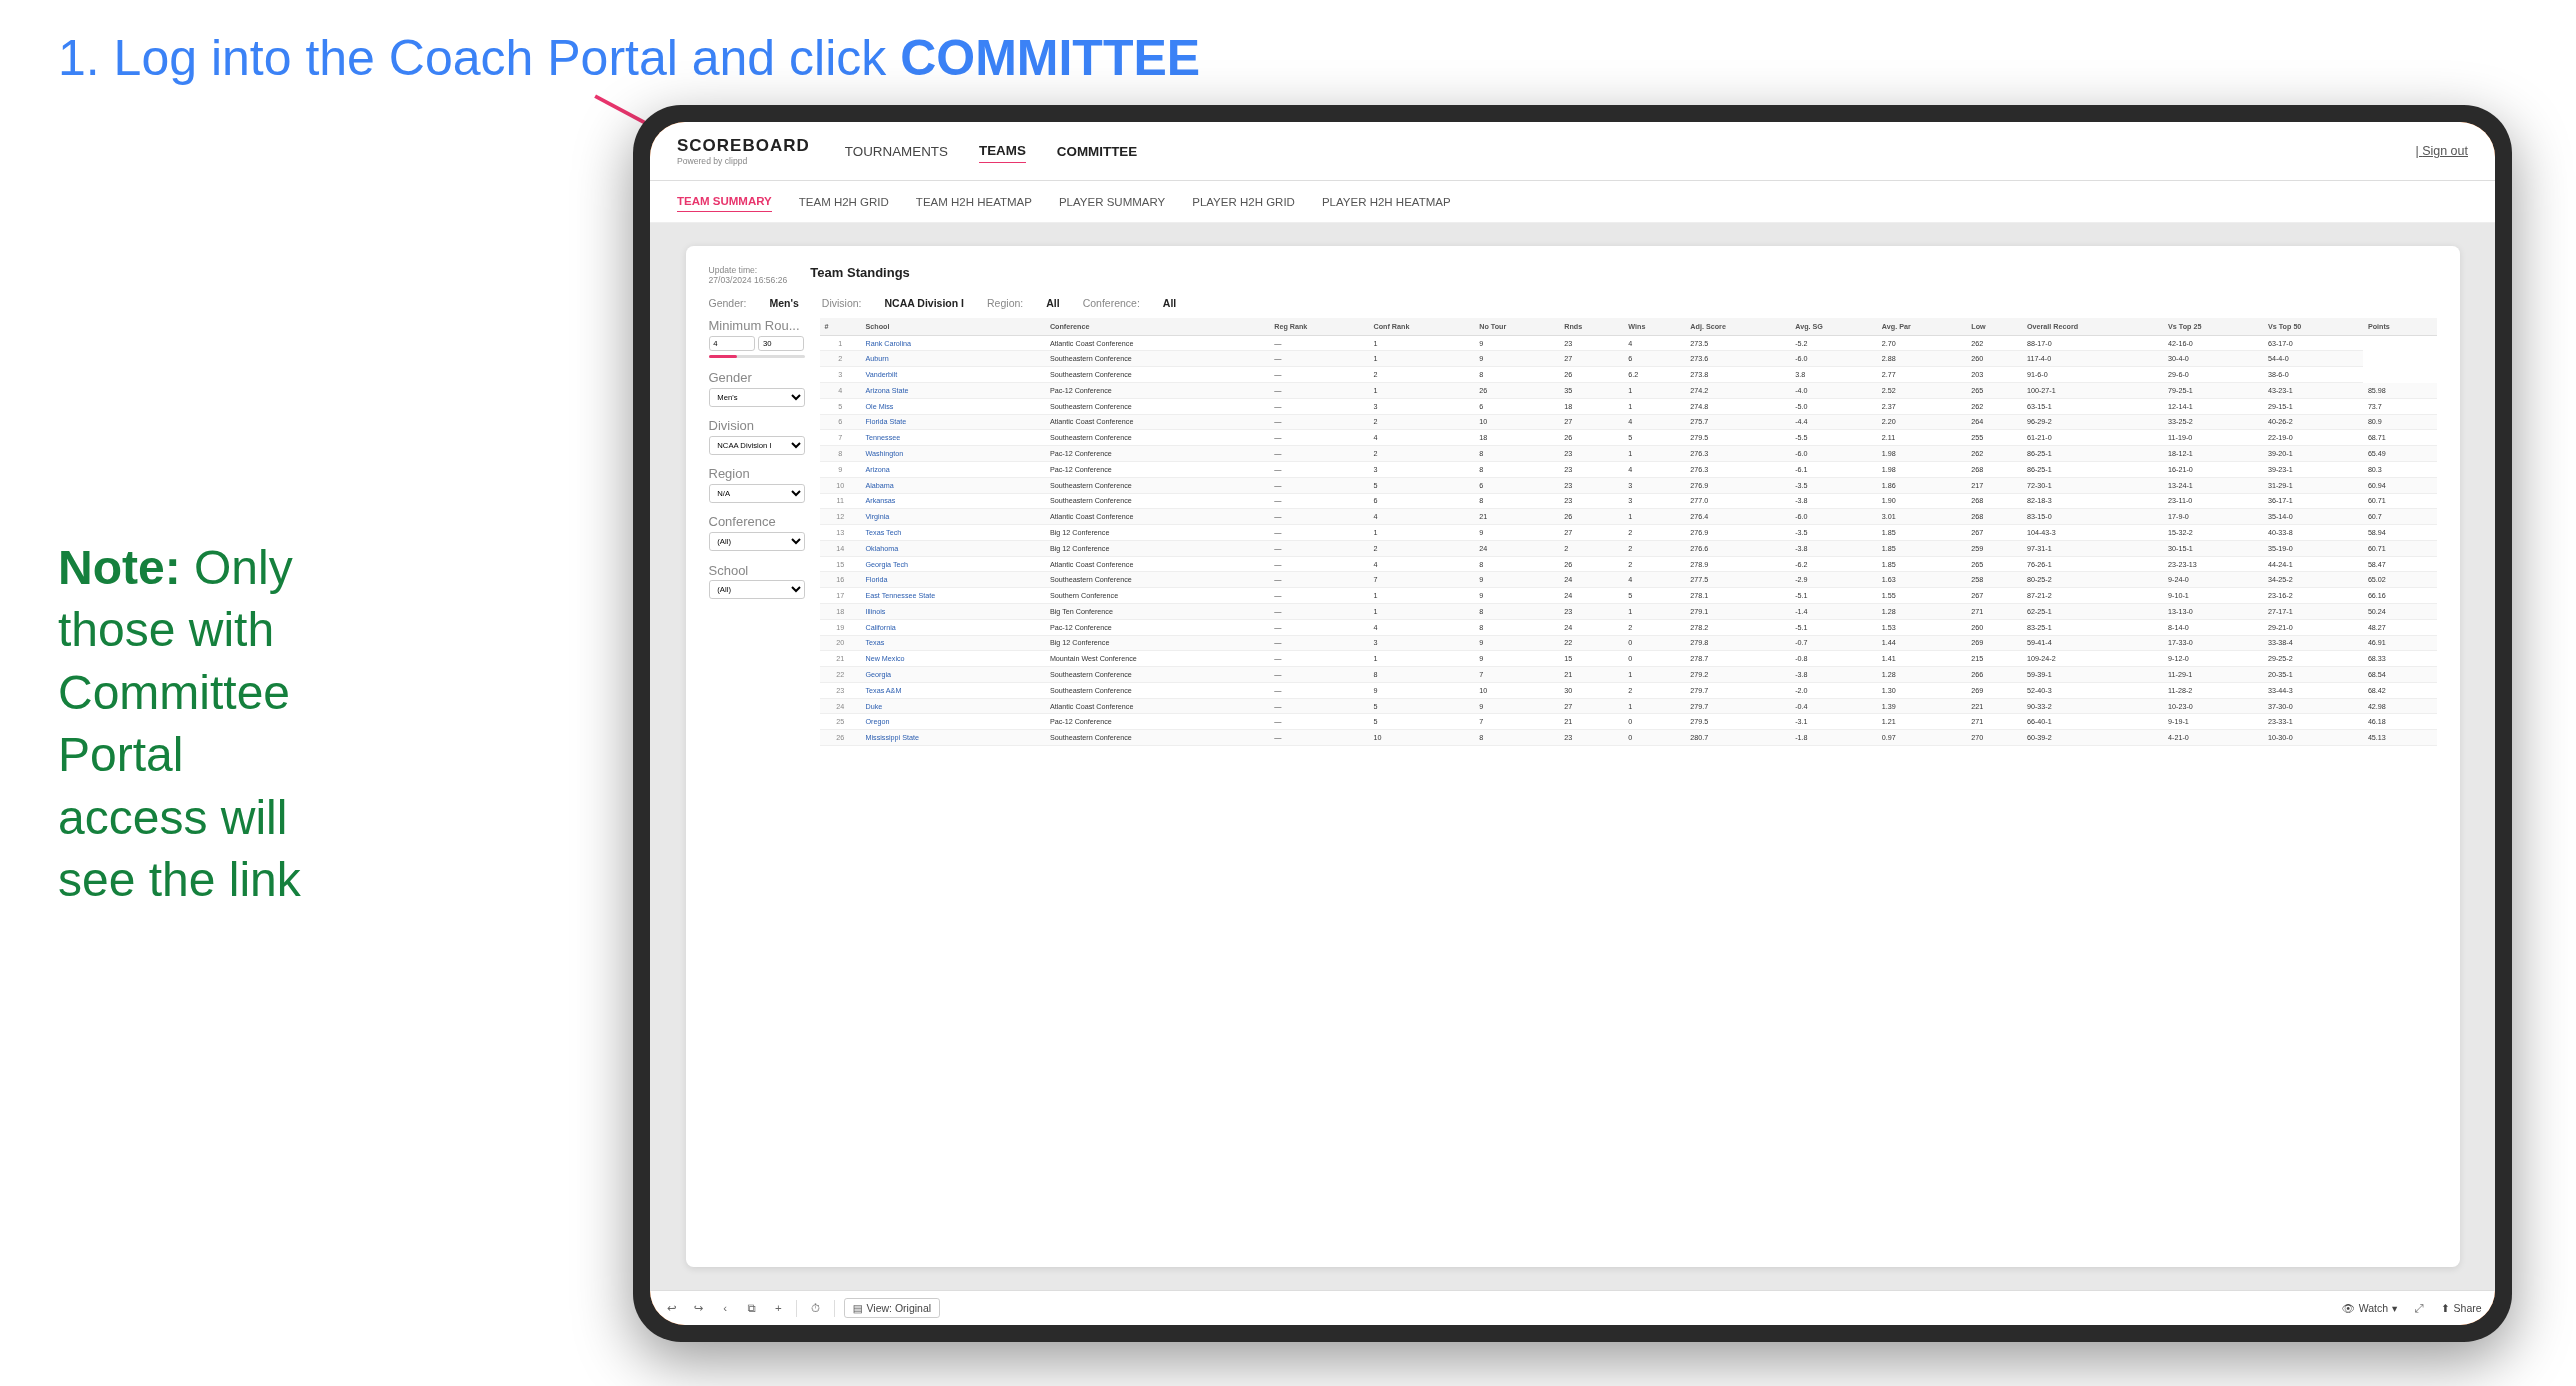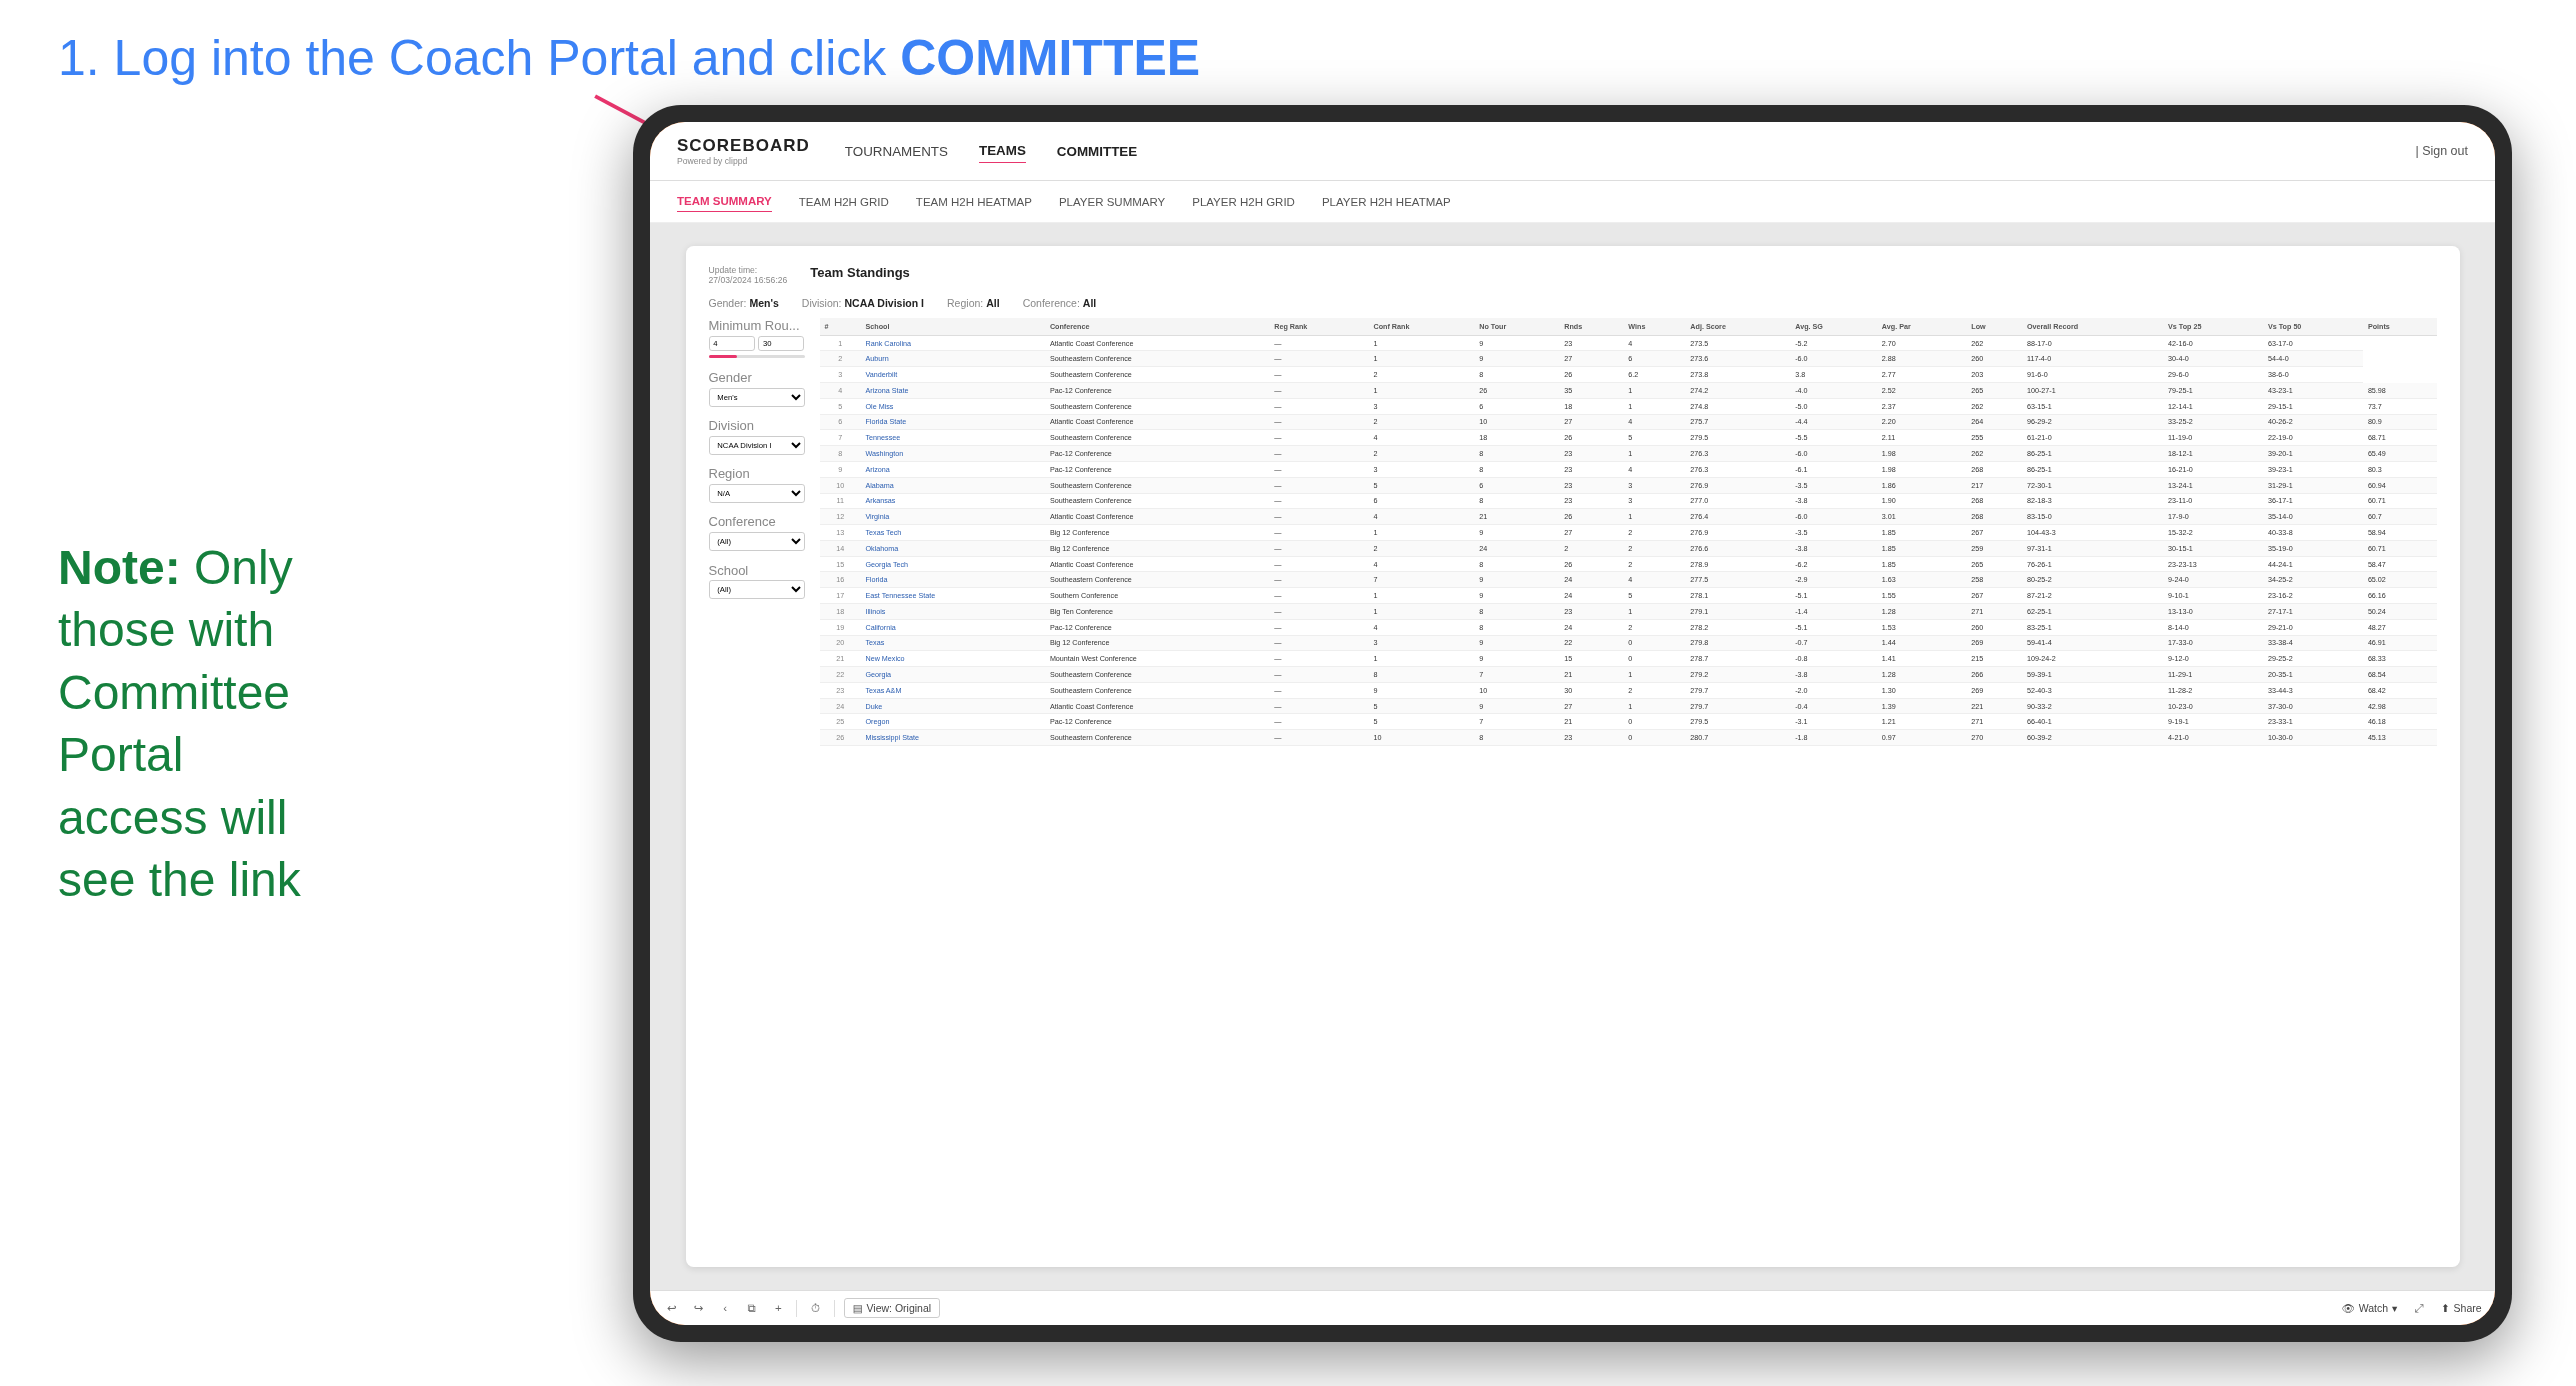--- a/index.html
+++ b/index.html
@@ -120,20 +120,21 @@
     .nav-link.committee-link {
       color: #222;
       font-weight: 600;
     }
 
     .sign-out {
       font-size: 12.5px;
       color: #555;
       margin-left: auto;
       cursor: pointer;
+      text-decoration: underline;
     }
 
     
     .sub-nav {
       background: #fff;
       height: 42px;
       display: flex;
       align-items: center;
       padding: 0 27px;
       gap: 27px;
@@ -198,21 +199,21 @@
       display: flex;
       gap: 23px;
       margin-bottom: 9.6px;
       font-size: 10.5px;
       color: #444;
       align-items: center;
     }
 
     .filter-item {
       display: flex;
-      gap: 3px;
+      gap: 23px;
     }
 
     .filter-label {
       color: #888;
     }
 
     .filter-value {
       color: #222;
       font-weight: 600;
     }

